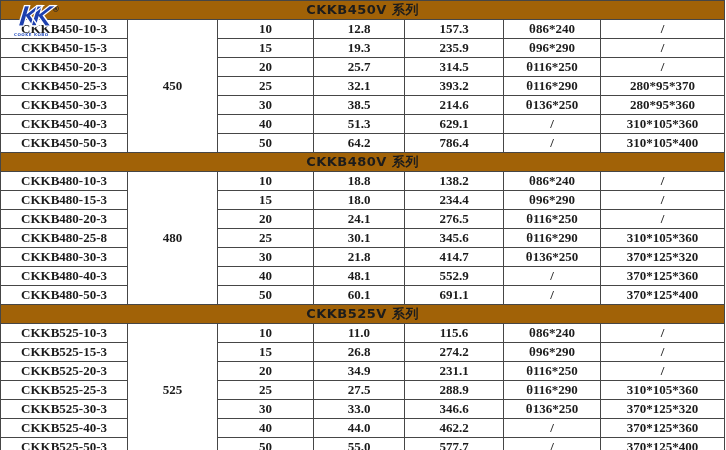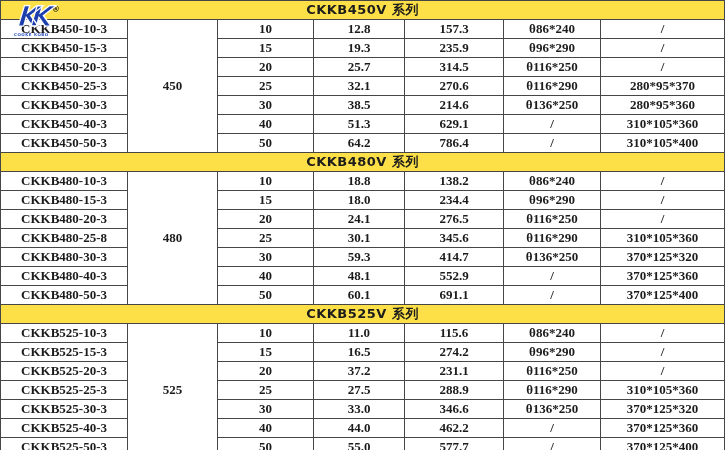--- a/index.html
+++ b/index.html
@@ -22,21 +22,21 @@
     font-size:13px;
     font-weight:bold;
     color:#1c1c1c;
     text-align:center;
     white-space:nowrap;
     overflow:hidden;
   }
   tr.header-row{height:17px;}
   tr.data-row{height:19px;font-family:Liberation Serif, serif;}
   td.series{
-    background:#fde047;
+    background:#a16207;
     color:#13294b;
     font-size:13px;
     letter-spacing:0.5px;
     border-left:1px solid #464646;
     border-right:1px solid #464646;
   }
   td.model{
     text-align:left;
     padding-left:3px;
   }
@@ -137,21 +137,21 @@
           <td>20</td>
           <td>25.7</td>
           <td>314.5</td>
           <td>θ116*250</td>
           <td>/</td>
         </tr>
         <tr class="data-row">
           <td class="model">CKKB450-25-3</td>
           <td>25</td>
           <td>32.1</td>
-          <td>270.6</td>
+          <td>393.2</td>
           <td>θ116*290</td>
           <td>280*95*370</td>
         </tr>
         <tr class="data-row">
           <td class="model">CKKB450-30-3</td>
           <td>30</td>
           <td>38.5</td>
           <td>214.6</td>
           <td>θ136*250</td>
           <td>280*95*360</td>
@@ -204,21 +204,21 @@
           <td class="model">CKKB480-25-8</td>
           <td>25</td>
           <td>30.1</td>
           <td>345.6</td>
           <td>θ116*290</td>
           <td>310*105*360</td>
         </tr>
         <tr class="data-row">
           <td class="model">CKKB480-30-3</td>
           <td>30</td>
-          <td>59.3</td>
+          <td>21.8</td>
           <td>414.7</td>
           <td>θ136*250</td>
           <td>370*125*320</td>
         </tr>
         <tr class="data-row">
           <td class="model">CKKB480-40-3</td>
           <td>40</td>
           <td>48.1</td>
           <td>552.9</td>
           <td>/</td>
@@ -240,29 +240,29 @@
           <td class="voltage" rowspan="7">525</td>
           <td>10</td>
           <td>11.0</td>
           <td>115.6</td>
           <td>θ86*240</td>
           <td>/</td>
         </tr>
         <tr class="data-row">
           <td class="model">CKKB525-15-3</td>
           <td>15</td>
-          <td>16.5</td>
+          <td>26.8</td>
           <td>274.2</td>
           <td>θ96*290</td>
           <td>/</td>
         </tr>
         <tr class="data-row">
           <td class="model">CKKB525-20-3</td>
           <td>20</td>
-          <td>37.2</td>
+          <td>34.9</td>
           <td>231.1</td>
           <td>θ116*250</td>
           <td>/</td>
         </tr>
         <tr class="data-row">
           <td class="model">CKKB525-25-3</td>
           <td>25</td>
           <td>27.5</td>
           <td>288.9</td>
           <td>θ116*290</td>

